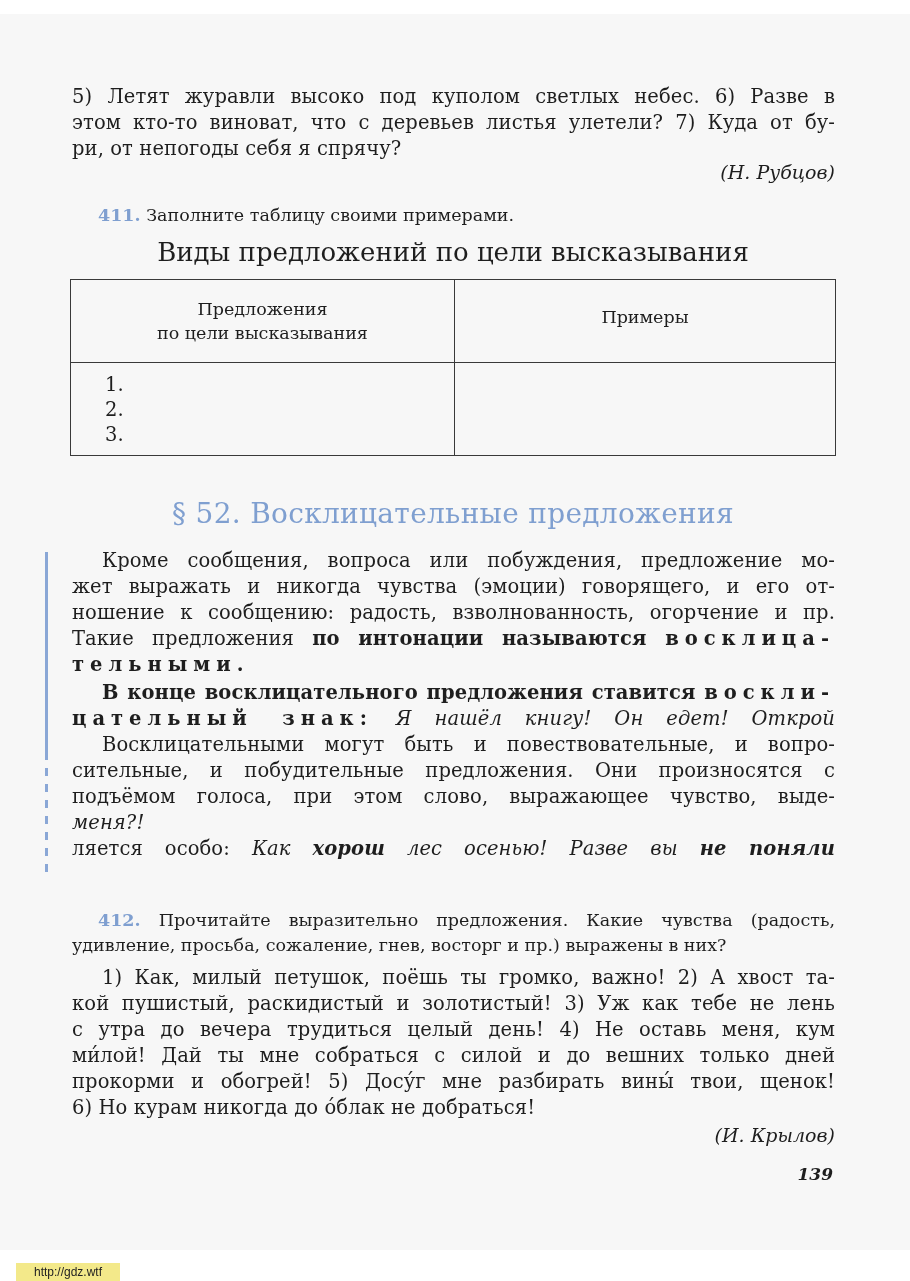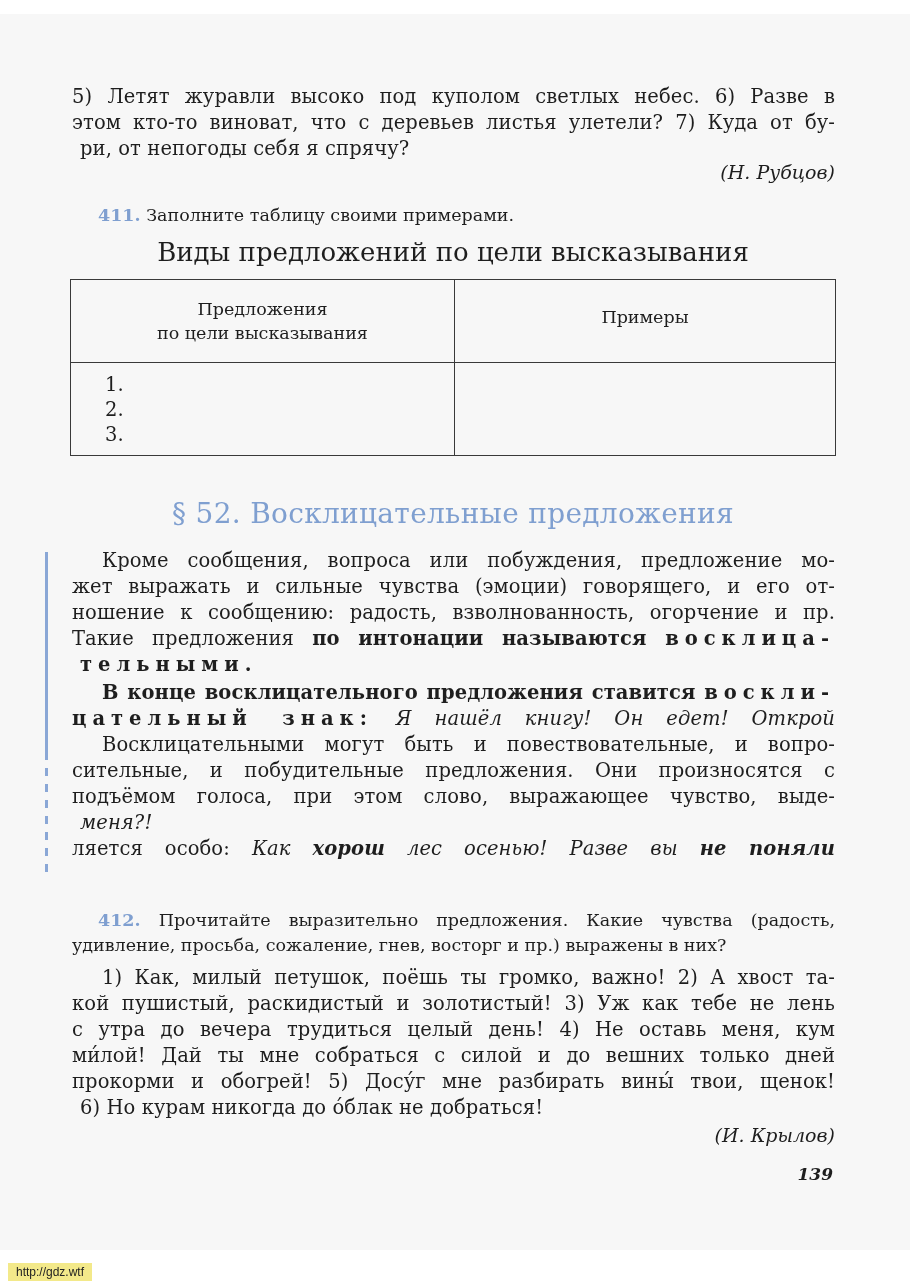--- a/index.html
+++ b/index.html
@@ -12,21 +12,21 @@
   .page {
     position: absolute; left: 0; top: 14px; width: 910px; height: 1236px;
     background: #f7f7f7;
   }
   .abs { position: absolute; }
   .body-text {
     font-size: 19.5px; line-height: 26px; text-align: justify;
     letter-spacing: 0.1px;
   }
   .body-text .line { display: block; text-align: justify; text-align-last: justify; white-space: nowrap; }
-  .body-text .line.last { text-align-last: left; margin-left: 8px; }
+  .body-text .line.last { text-align-last: left; }
   .author { font-style: italic; font-size: 19px; text-align: right; }
   .task-num { color: #7f9fd0; font-weight: bold; }
   .task-text { font-size: 17.5px; line-height: 25px; }
   .table-title { font-size: 26px; text-align: center; }
   table.grid {
     border-collapse: collapse; position: absolute;
     left: 70px; top: 279px; width: 766px; height: 177px; padding-left: 44px;
   }
   table.grid td {
     border: 1.5px solid #3a3a3a; vertical-align: middle; padding: 0;
@@ -42,21 +42,21 @@
     background: #8aa7d6;
   }
   .margin-dash {
     position: absolute; left: 45px; width: 3px; height: 8px; background: #8aa7d6;
   }
   .spaced { letter-spacing: 6px; font-weight: bold; }
   b { font-weight: bold; }
   i { font-style: italic; }
   .page-num { font-size: 17px; font-weight: bold; font-style: italic; }
   .watermark {
-    position: absolute; left: 8px; top: 1263px; height: 18px; padding: 0 8px;
+    position: absolute; left: 16px; top: 1263px; height: 18px; padding: 0 18px;
     background: #f3e98a; font-family: "Liberation Sans", sans-serif;
     font-size: 12px; line-height: 18px; color: #222;
   }
 </style>
 </head>
 <body>
 
 <div class="page"></div>
 
 <div class="abs body-text" style="left:72px; top:84px; width:763px;">
@@ -100,21 +100,21 @@
 <div class="margin-dash" style="top:768px;"></div>
 <div class="margin-dash" style="top:784px;"></div>
 <div class="margin-dash" style="top:800px;"></div>
 <div class="margin-dash" style="top:816px;"></div>
 <div class="margin-dash" style="top:832px;"></div>
 <div class="margin-dash" style="top:848px;"></div>
 <div class="margin-dash" style="top:864px;"></div>
 
 <div class="abs body-text" style="left:72px; top:548px; width:763px;">
   <span class="line" style="padding-left:30px;">Кроме сообщения, вопроса или побуждения, предложение мо-</span>
-  <span class="line">жет выражать и сильные чувства (эмоции) говорящего, и его от-</span>
+  <span class="line">жет выражать и никогда чувства (эмоции) говорящего, и его от-</span>
   <span class="line">ношение к сообщению: радость, взволнованность, огорчение и пр.</span>
   <span class="line"><span>Такие предложения </span><b>по интонации называются </b><span class="spaced">восклица-</span></span>
   <span class="line last"><span class="spaced">тельными.</span></span>
 
   <span class="line" style="padding-left:30px; margin-top:2px;"><b>В конце восклицательного предложения ставится </b><span class="spaced">воскли-</span></span>
   <span class="line"><span class="spaced">цательный знак:</span><i> Я нашёл книгу! Он едет! Открой</i></span>
 
   <span class="line" style="padding-left:30px;">Восклицательными могут быть и повествовательные, и вопро-</span>
   <span class="line">сительные, и побудительные предложения. Они произносятся с</span>
   <span class="line">подъёмом голоса, при этом слово, выражающее чувство, выде-</span>

